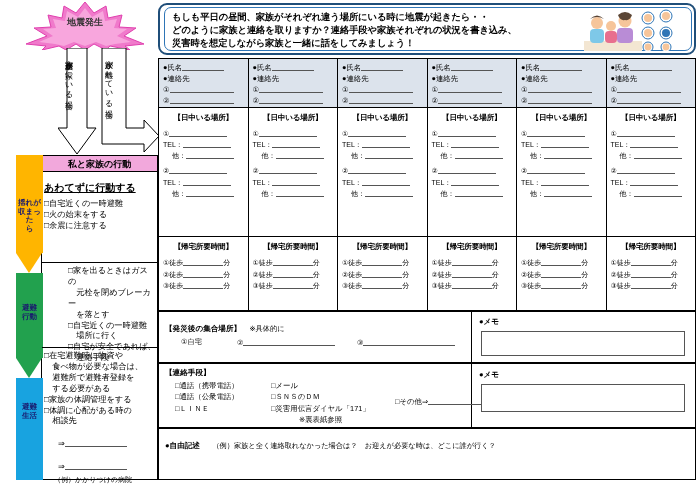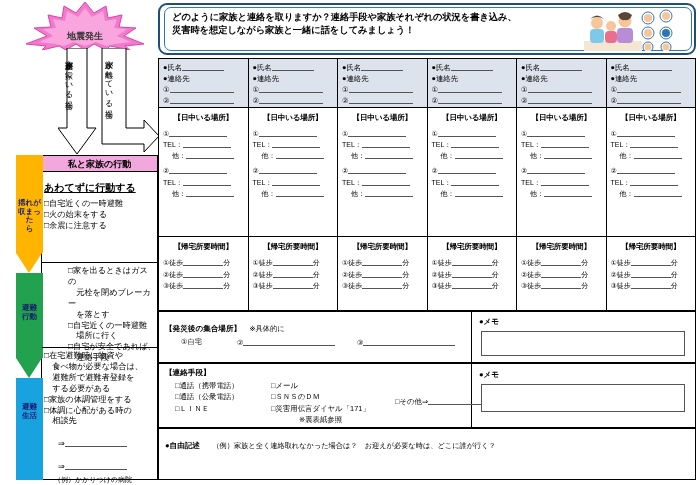--- a/index.html
+++ b/index.html
@@ -13,21 +13,21 @@
   .banner-inner{position:absolute;left:4px;top:2px;right:2px;bottom:2px;
                 border:1px solid #2E75B6;border-radius:7px;box-sizing:border-box;}
   .banner-text{position:absolute;left:12px;top:6px;width:404px;
                font-size:9.3px;font-weight:bold;line-height:1.42;letter-spacing:-0.1px;}
   .banner-text div{white-space:nowrap;}
   .family-art{position:absolute;right:6px;top:4px;width:104px;height:42px;}
 
   
   .burst{position:absolute;left:26px;top:2px;width:118px;height:48px;}
   .burst-label{position:absolute;left:26px;top:16px;width:118px;text-align:center;
-               font-size:9px;font-weight:bold;color:#333;margin-top:14px;}
+               font-size:9px;font-weight:bold;color:#333;}
 
   
   .arrowbox{position:absolute;}
   .vtext{writing-mode:vertical-rl;text-orientation:upright;font-size:8px;
          letter-spacing:0.5px;line-height:1;color:#000;white-space:nowrap;}
 
   
   .leftpanel{position:absolute;left:8px;top:155px;width:150px;height:325px;}
   .lp-border{position:absolute;left:33px;top:0;width:117px;height:325px;
              border:1px solid #000;box-sizing:border-box;background:#fff;}
@@ -96,20 +96,21 @@
   <svg class="arrowbox" style="left:98px;top:48px;width:62px;height:107px;">
     <polygon points="4,0 28,0 28,80 46,80 46,72 61,88 46,104 46,96 4,96" fill="#fff" stroke="#000" stroke-width="1"></polygon>
   </svg>
   <div style="position:absolute;left:104px;top:54px;height:86px;">
     <span class="vtext">家族が離れている場合</span>
   </div>
 
   <div class="banner">
     <div class="banner-inner"></div>
     <div class="banner-text">
+      <div>もしも平日の昼間、家族がそれぞれ違う場所にいる時に地震が起きたら・・</div>
       <div>どのように家族と連絡を取りますか？連絡手段や家族それぞれの状況を書き込み、</div>
       <div>災害時を想定しながら家族と一緒に話をしてみましょう！</div>
     </div>
     <svg class="family-art" viewBox="0 0 104 42">
       <rect x="0" y="32" width="58" height="10" fill="#F3E6D2"></rect>
       <circle cx="13" cy="14" r="6" fill="#F6C59A"></circle>
         <rect x="6" y="20" width="14" height="14" rx="4" fill="#7EC8E8"></rect>
       <circle cx="27" cy="17" r="5" fill="#F6C59A"></circle>
         <rect x="21" y="22" width="12" height="12" rx="4" fill="#E86F8E"></rect>
       <circle cx="41" cy="12" r="6.5" fill="#F6C59A"></circle>

